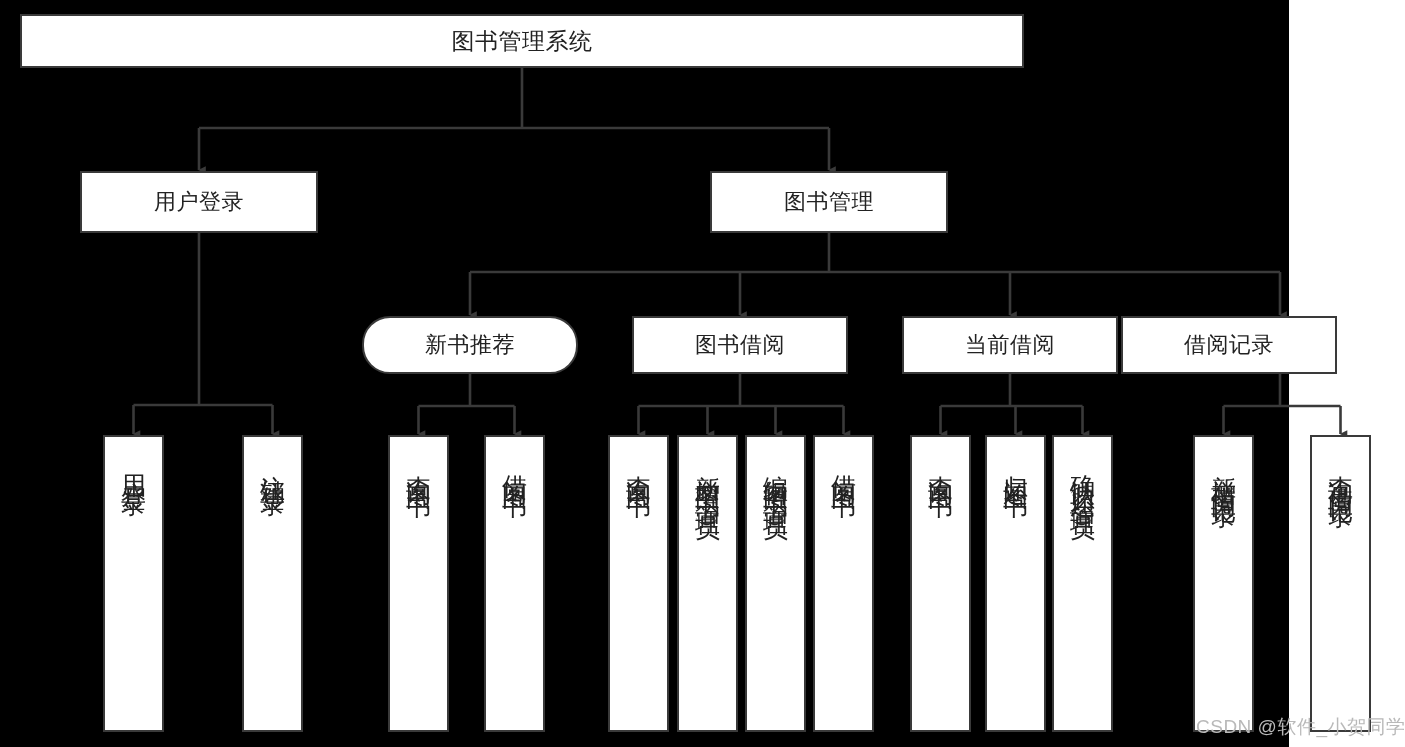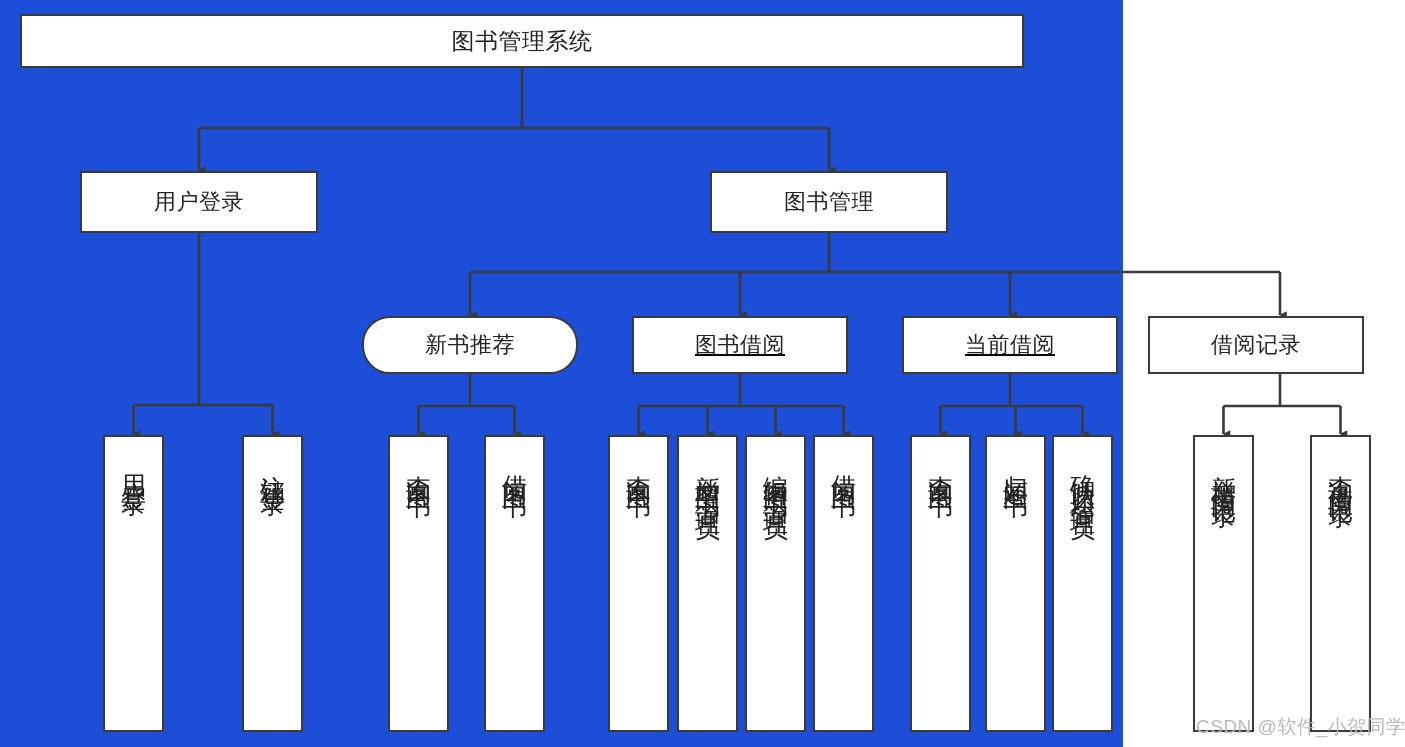--- a/index.html
+++ b/index.html
@@ -9,23 +9,23 @@
   }
   body {
     width: 1405px;
     height: 747px;
     font-family: "Liberation Sans", "DejaVu Sans", sans-serif;
     overflow: hidden;
     position: relative;
   }
   #diagram-root {
     position: relative;
-    width: 1123px;
+    width: 1289px;
     height: 747px;
-    background: #1d4ed8;
+    background: #000000;
   }
   svg#connector-layer {
     position: absolute;
     left: 0;
     top: 0;
     width: 1405px;
     height: 747px;
     pointer-events: none;
   }
   .node {
@@ -127,27 +127,27 @@
       </div>
       <div class="node horizontal" style="left: 80px; top: 171px; width: 238px; height: 62px;">
         <span class="node-label">用户登录</span>
       </div>
       <div class="node horizontal" style="left: 710px; top: 171px; width: 238px; height: 62px; font-family: Liberation Serif, serif;">
         <span class="node-label">图书管理</span>
       </div>
       <div class="node horizontal" style="left: 362px; top: 316px; width: 216px; height: 58px; border-radius: 28px;">
         <span class="node-label">新书推荐</span>
       </div>
-      <div class="node horizontal" style="left: 632px; top: 316px; width: 216px; height: 58px; text-decoration: underline;">
+      <div class="node horizontal" style="left: 632px; top: 316px; width: 216px; height: 58px;">
         <span class="node-label">图书借阅</span>
       </div>
-      <div class="node horizontal" style="left: 902px; top: 316px; width: 216px; height: 58px; text-decoration: underline;">
+      <div class="node horizontal" style="left: 902px; top: 316px; width: 216px; height: 58px;">
         <span class="node-label">当前借阅</span>
       </div>
-      <div class="node horizontal" style="left: 1148px; top: 316px; width: 216px; height: 58px;">
+      <div class="node horizontal" style="left: 1121px; top: 316px; width: 216px; height: 58px;">
         <span class="node-label">借阅记录</span>
       </div>
       <div class="node vertical" style="left: 103px; top: 435px; width: 61px; height: 297px;">
         <span class="node-label">用户登录</span>
       </div>
       <div class="node vertical" style="left: 242px; top: 435px; width: 61px; height: 297px;">
         <span class="node-label">注销登录</span>
       </div>
       <div class="node vertical" style="left: 388px; top: 435px; width: 61px; height: 297px;">
         <span class="node-label">查询图书</span>

